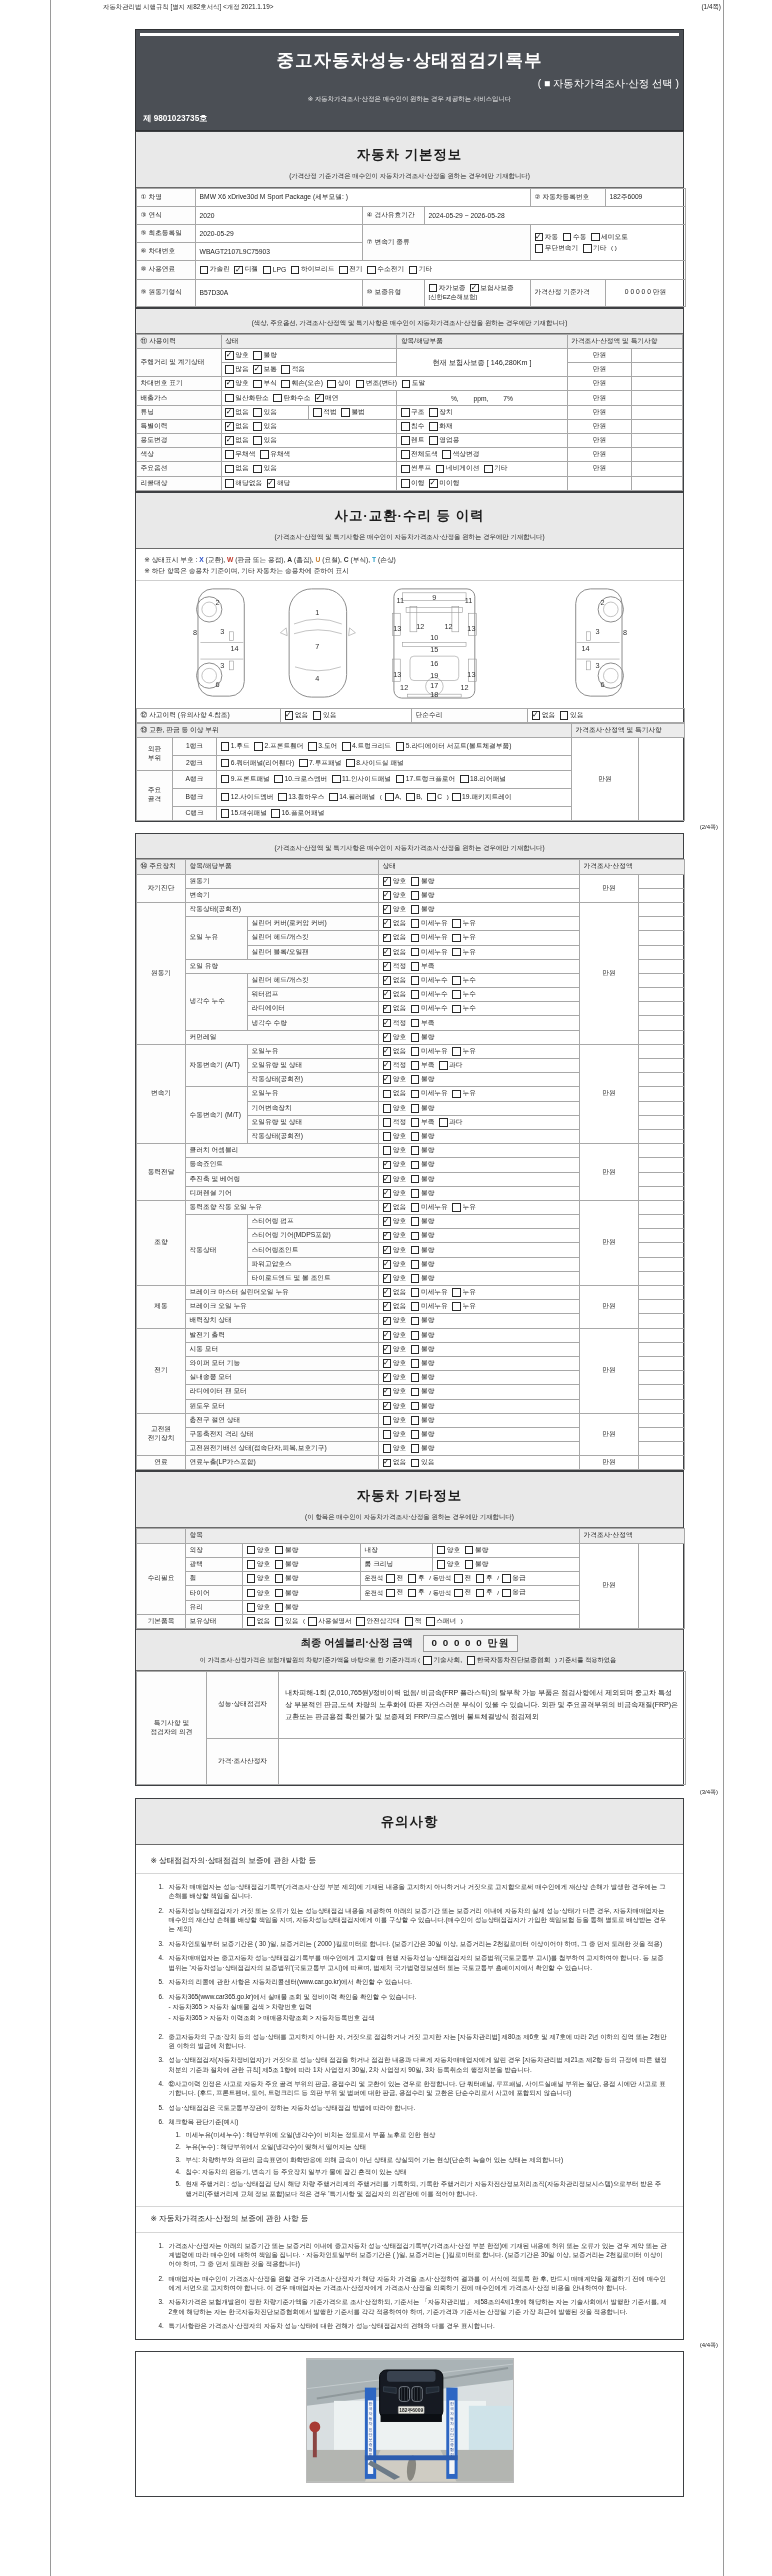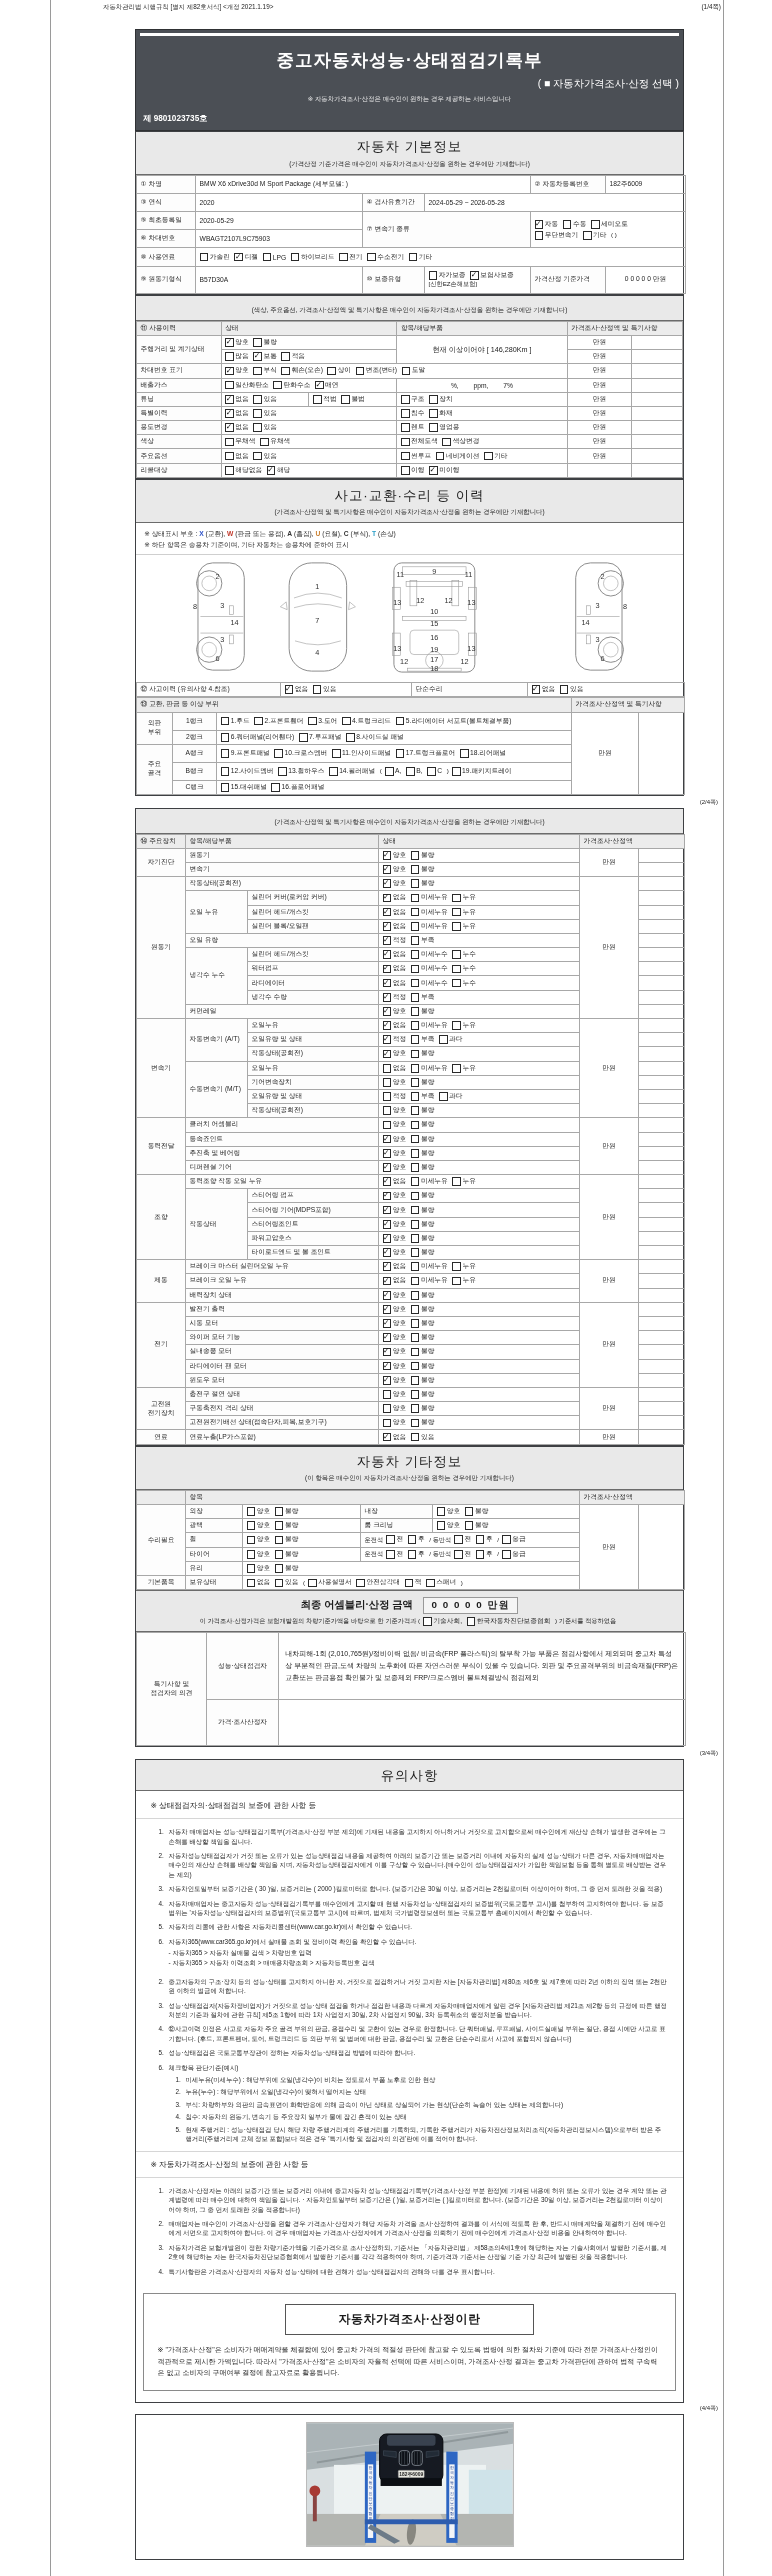--- a/index.html
+++ b/index.html
@@ -12,21 +12,21 @@
   
   #titlebox{background:#4b4f55;color:#fff;border:1px solid #2f3134;margin-top:29px;padding:2.6px 4.1px 5.2px}
   #titlebox .wbar{height:3.1px;background:#fff;margin-bottom:12.4px}
   #titlebox h1{margin:0;text-align:center;font-size:17.5px;letter-spacing:1px;font-weight:700}
   #titlebox .sub{text-align:right;font-size:10.3px;margin-top:5.2px}
   #titlebox .tnote{text-align:center;font-size:6.4px;margin-top:4.1px;color:#eee}
   #titlebox .docno{font-size:8.2px;font-weight:700;margin:8.2px 0 1px 3.1px}
   
   .sec{border:1.5px solid #3e4043;background:#fff;margin-top:0}
   .sechead{background:#e9e9e9;border-bottom:1px solid #6b6b6b;text-align:center;padding:6.7px 0 5.2px}
-  .sechead h2{margin:0;font-size:13.4px;font-weight:400;letter-spacing:1px}
+  .sechead h2{margin:8px;font-size:13.4px;font-weight:700;letter-spacing:1px}
   .sechead .sn{font-size:6.4px;margin-top:3.1px}
   table{width:100%;border-collapse:collapse;table-layout:fixed}
   td,th{border:0.5px solid #a8a8a8;font-size:6.7px;padding:2.1px 3.6px;vertical-align:middle;word-break:keep-all;overflow:hidden}
   th{background:#ececec;font-weight:400;text-align:left}
   td.lb{background:#fdfdfd}
   td.ct{text-align:center}
   td.pre{white-space:pre}
   tr.tall td{padding:4.1px 3.6px}
   
   .cb{display:inline-flex;align-items:center;margin-right:4.6px;vertical-align:middle}
@@ -207,21 +207,21 @@
       </tr>
       <tr>
         <td class="lb" rowspan="2">주행거리 및 계기상태</td>
         <td colspan="2"><span class="cb">
                 <span class="bx ck"></span>
                 <span class="cl">양호</span>
               </span><span class="cb">
                 <span class="bx"></span>
                 <span class="cl">불량</span>
               </span></td>
-        <td class="ct" rowspan="2" style="font-size:7.2px">현재 이상이어야 [ 146,280Km ]</td>
+        <td class="ct" rowspan="2" style="font-size:7.2px">현재 보험사보증 [ 146,280Km ]</td>
         <td class="ct">만원</td>
         <td></td>
       </tr>
       <tr>
         <td colspan="2"><span class="cb">
                 <span class="bx"></span>
                 <span class="cl">많음</span>
               </span><span class="cb">
                 <span class="bx ck"></span>
                 <span class="cl">보통</span>
@@ -1434,24 +1434,20 @@
           </div>
           <div class="nitem">
             <span class="nnum">3.</span>
             <span class="ntxt">자동차가격은 보험개발원이 정한 차량기준가액을 기준가격으로 조사·산정하되, 기준서는 「자동차관리법」 제58조의4제1호에 해당하는 자는 기술사회에서 발행한 기준서를, 제2호에 해당하는 자는 한국자동차진단보증협회에서 발행한 기준서를 각각 적용하여야 하며, 기준가격과 기준서는 산정일 기준 가장 최근에 발행된 것을 적용합니다.</span>
           </div>
           <div class="nitem">
             <span class="nnum">4.</span>
             <span class="ntxt">특기사항란은 가격조사·산정자의 자동차 성능·상태에 대한 견해가 성능·상태점검자의 견해와 다를 경우 표시합니다.</span>
           </div>
         </div>
-      <div id="defbox">
-        <div class="dt">자동차가격조사·산정이란</div>
-        <div class="dp">※ "가격조사·산정"은 소비자가 매매계약을 체결함에 있어 중고차 가격의 적절성 판단에 참고할 수 있도록 법령에 의한 절차와 기준에 따라 전문 가격조사·산정인이 객관적으로 제시한 가액입니다. 따라서 "가격조사·산정"은 소비자의 자율적 선택에 따른 서비스이며, 가격조사·산정 결과는 중고차 가격판단에 관하여 법적 구속력은 없고 소비자의 구매여부 결정에 참고자료로 활용됩니다.</div>
-      </div>
     </div>
   </div>
   <div class="pmark">(4/4쪽)</div>
 
   <div class="sec">
     <div class="photobody">
 
       <svg class="photo" width="206" height="123" viewBox="0 0 420 250">
         <rect x="0" y="0" width="420" height="250" fill="#d9dfe1"></rect>
         <polygon points="0,0 420,0 420,42 0,95" fill="#aab3b6"></polygon>

